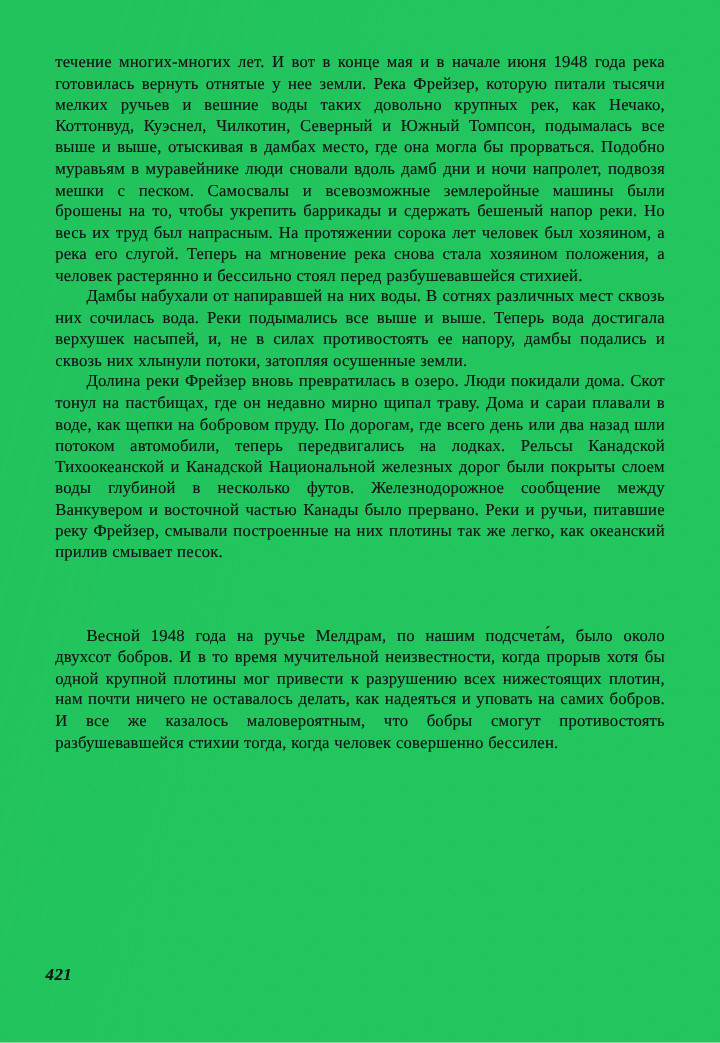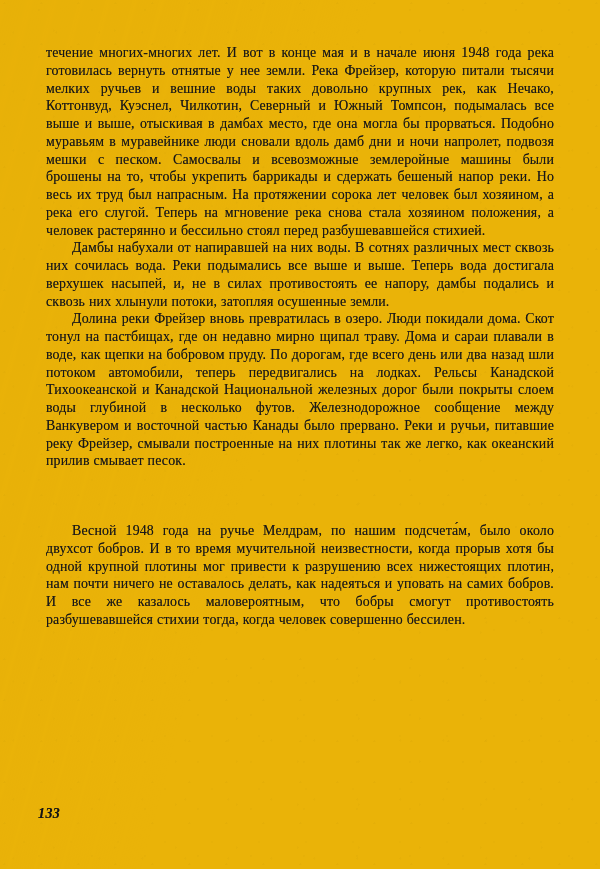--- a/index.html
+++ b/index.html
@@ -9,21 +9,21 @@
     background: #ffffff;
   }
   body {
     font-family: "Liberation Serif", "DejaVu Serif", serif;
   }
 
   .page {
     position: relative;
     width: 600px;
     height: 869px;
-    background: #eab308;
+    background: #22c55e;
     overflow: hidden;
   }
 
   
   .page-grain {
     position: absolute;
     inset: 0;
     pointer-events: none;
     background:
       radial-gradient(circle at 12% 8%,  rgba(0,0,0,0.018) 0 1px, transparent 1.2px),
@@ -91,15 +91,15 @@
 
     <p class="para">Дамбы набухали от напиравшей на них воды. В сотнях различных мест сквозь них сочилась вода. Реки подымались все выше и выше. Теперь вода достигала верхушек насыпей, и, не в силах противостоять ее напору, дамбы подались и сквозь них хлынули потоки, затопляя осушенные земли.</p>
 
     <p class="para">Долина реки Фрейзер вновь превратилась в озеро. Люди покидали дома. Скот тонул на пастбищах, где он недавно мирно щипал траву. Дома и сараи плавали в воде, как щепки на бобровом пруду. По дорогам, где всего день или два назад шли потоком автомобили, теперь передвигались на лодках. Рельсы Канадской Тихоокеанской и Канадской Национальной железных дорог были покрыты слоем воды глубиной в несколько футов. Железнодорожное сообщение между Ванкувером и восточной частью Канады было прервано. Реки и ручьи, питавшие реку Фрейзер, смывали построенные на них плотины так же легко, как океанский прилив смывает песок.</p>
 
     <p class="para section-start">Весной 1948 года на ручье Мелдрам, по нашим подсчета́м, было около двухсот бобров. И в то время мучительной неизвестности, когда прорыв хотя бы одной крупной плотины мог привести к разрушению всех нижестоящих плотин, нам почти ничего не оставалось делать, как надеяться и уповать на самих бобров. И все же казалось маловероятным, что бобры смогут противостоять разбушевавшейся стихии тогда, когда человек совершенно бессилен.</p>
 
 
   </div>
 
-  <div class="folio">133</div>
+  <div class="folio">421</div>
 
 </div>
 
 </body></html>

